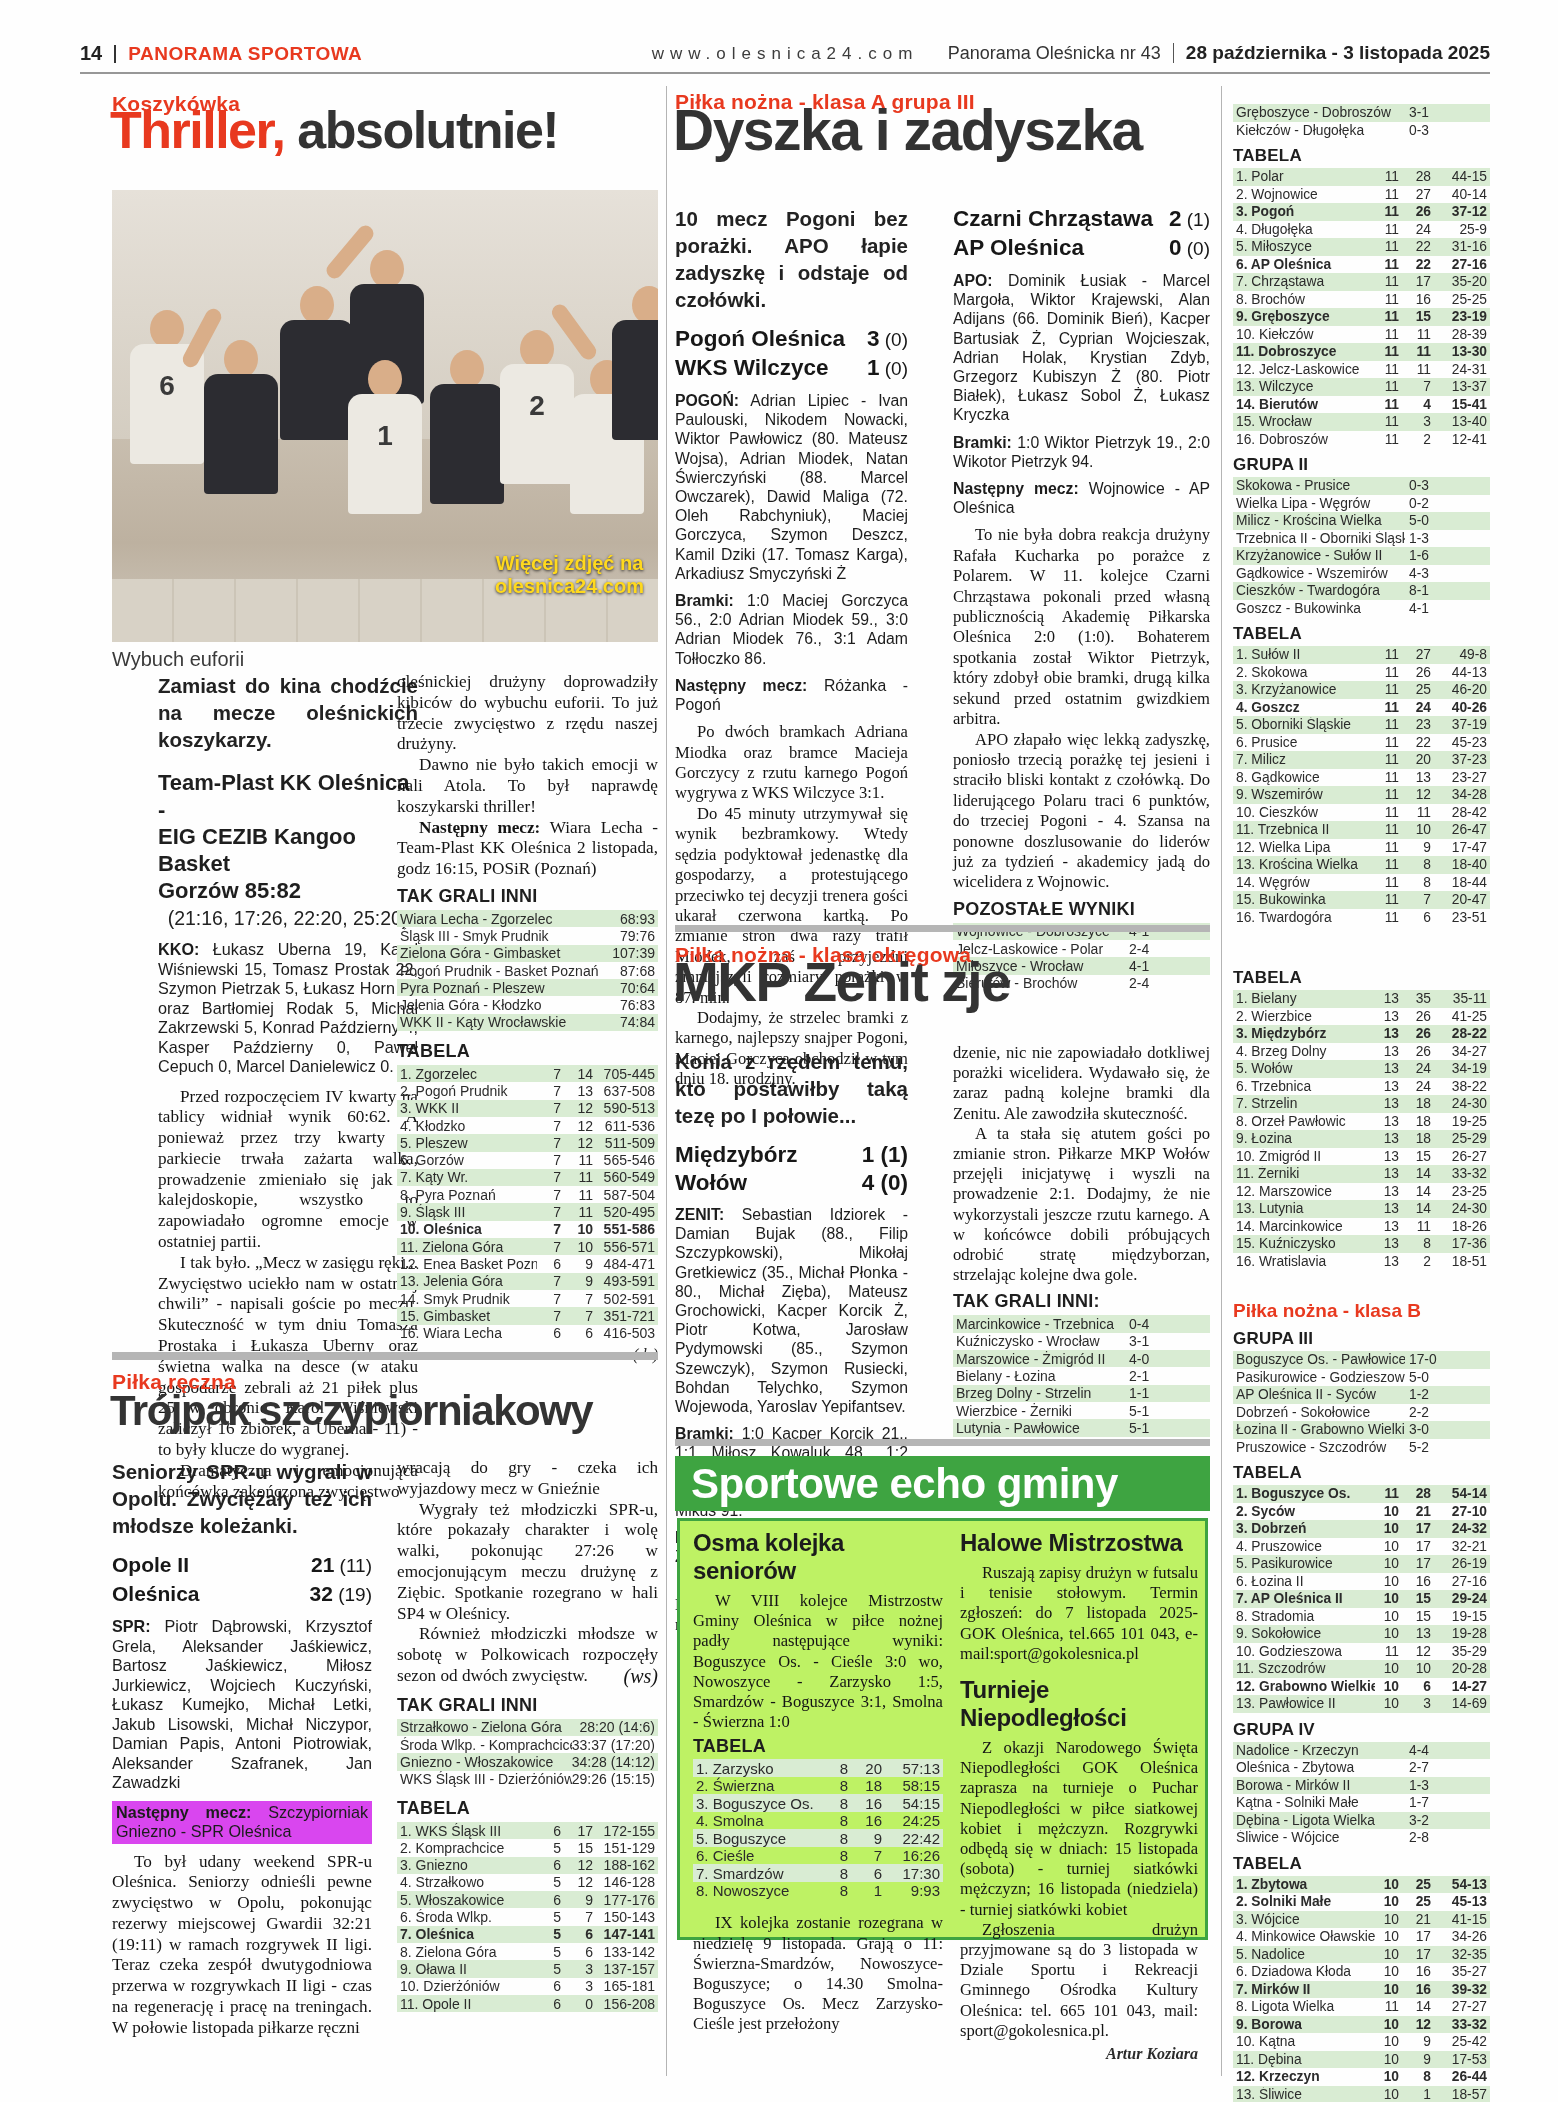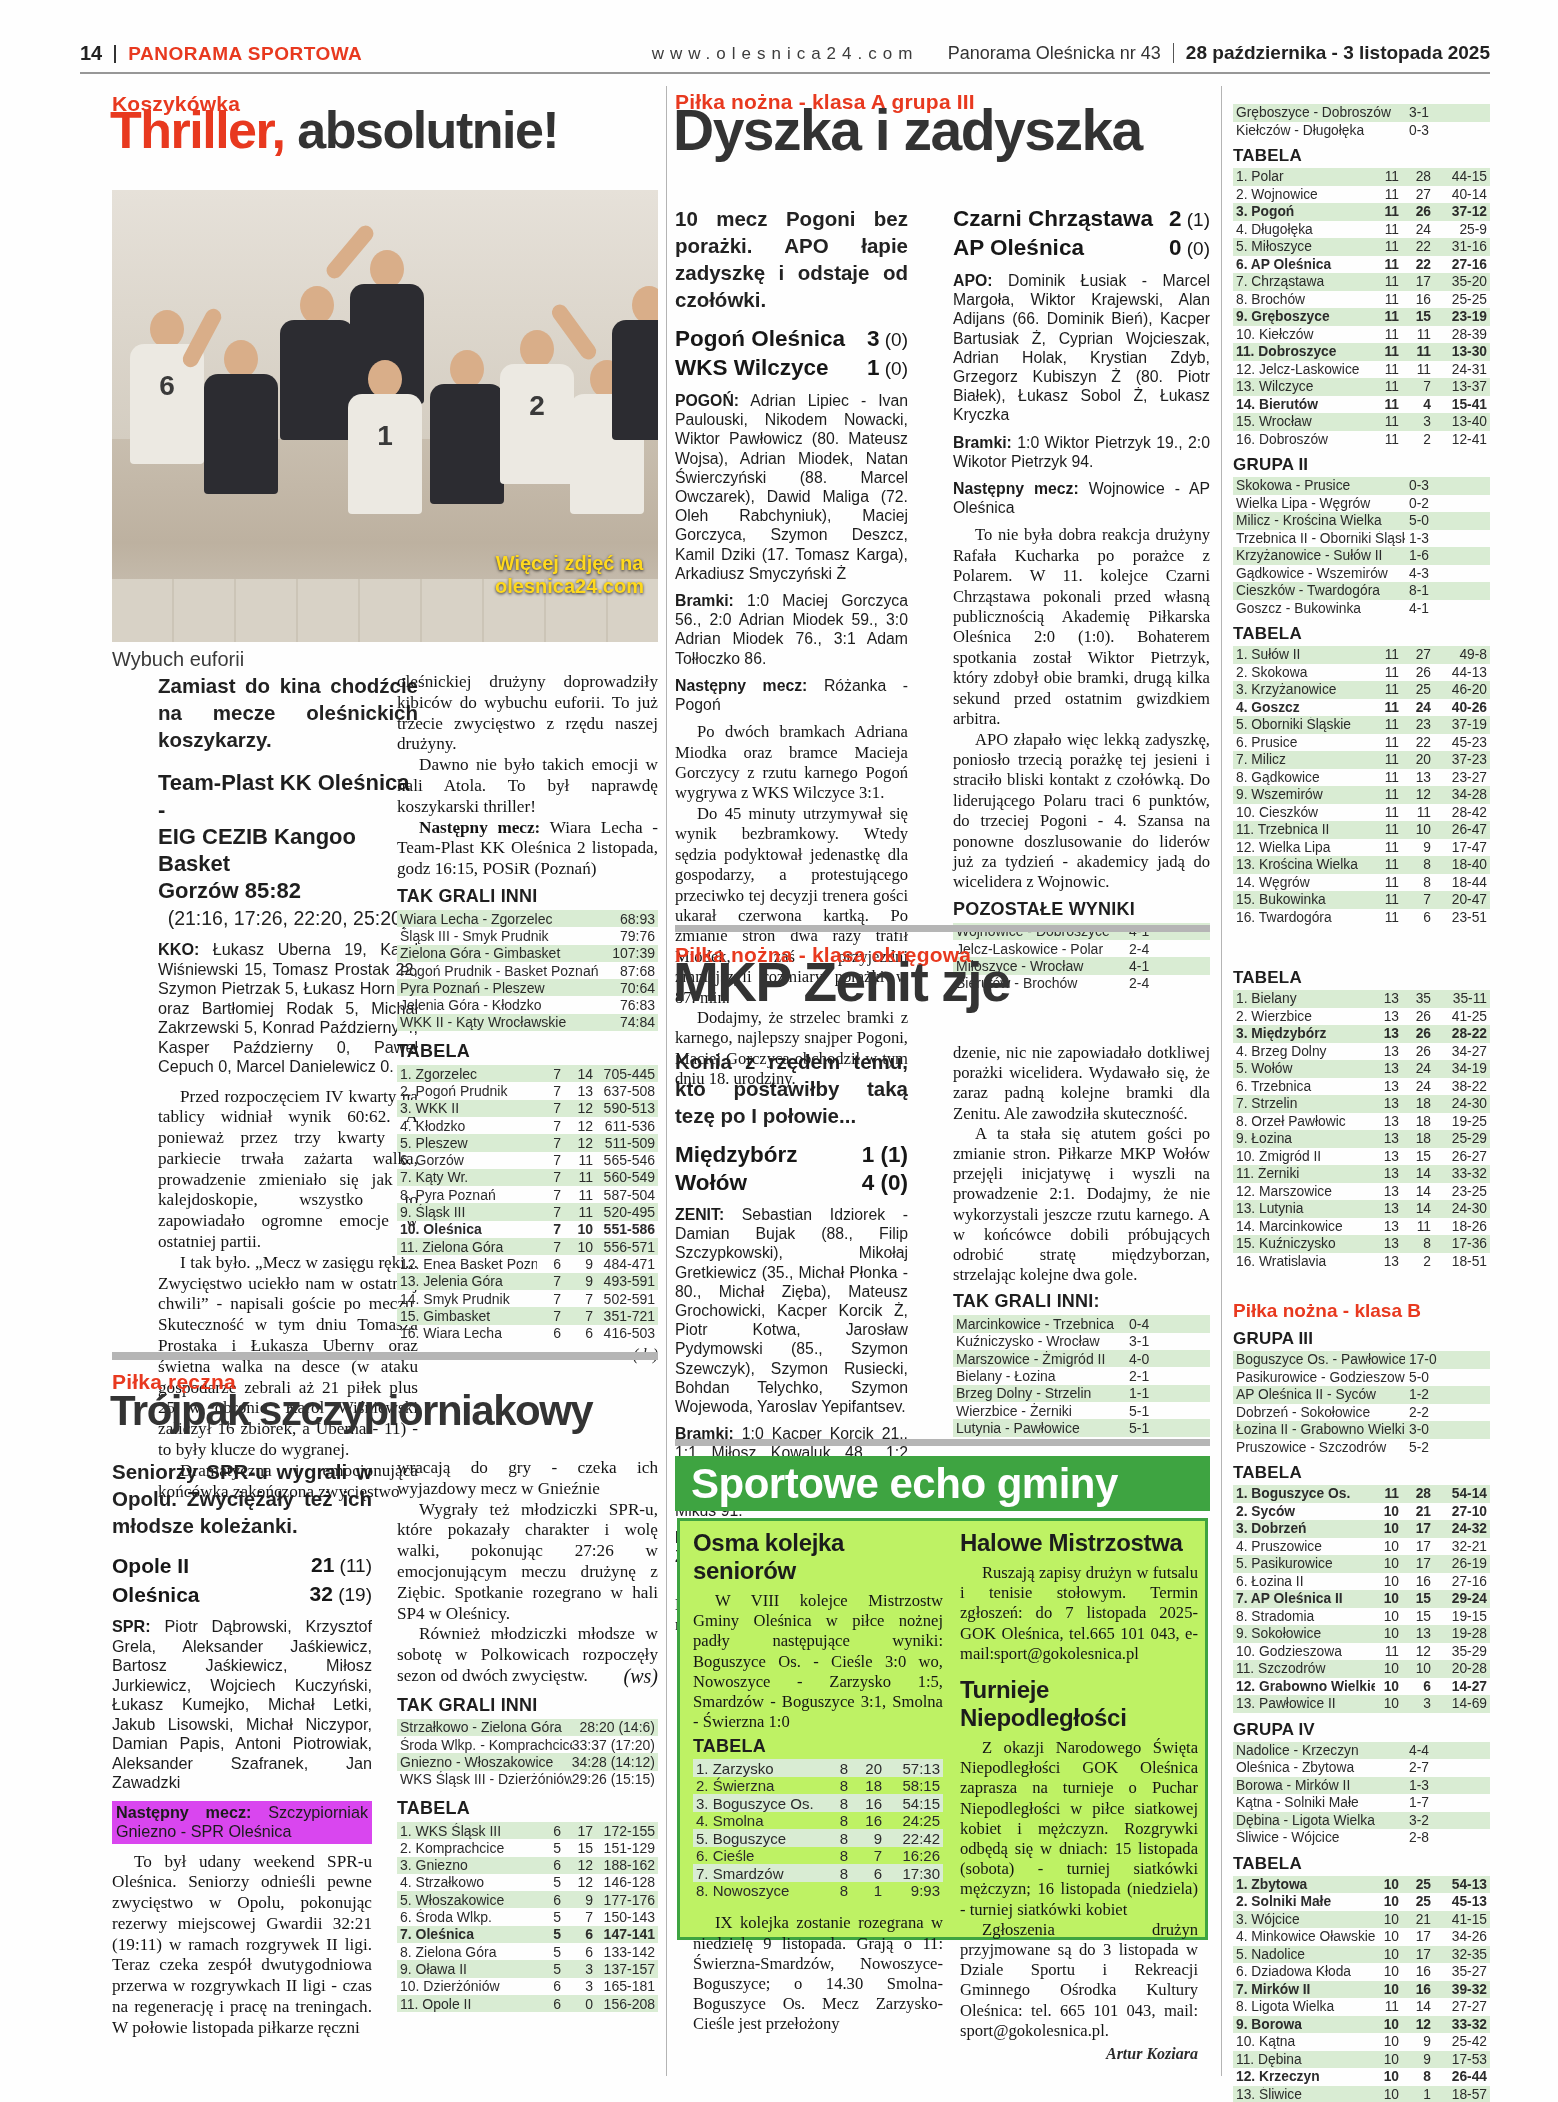--- a/index.html
+++ b/index.html
@@ -65,21 +65,21 @@
   .caption{position:absolute;left:112px;top:648px;font-size:20px;color:#3a3a3a;}
   .colA{position:absolute;left:112px;top:672px;width:260px;margin-left:46px;}
   .colB{position:absolute;left:397px;top:672px;width:261px;}
   .mt16{margin-top:16px;} .mt10{margin-top:10px;} .mt8{margin-top:8px;} .mt6{margin-top:6px;}
   
   .hdiv-left{left:112px;top:1352px;width:546px;height:8px;}
   .hb-kick{left:112px;top:1370px;}
   .hb-hl{left:110px;top:1390px;font-size:42px;}
   .hb-colA{position:absolute;left:112px;top:1458px;width:260px;}
   .hb-colB{position:absolute;left:397px;top:1458px;width:261px;}
-  .hb-colA .match .mrow{font-size:21px;align-items:center;}
+  .hb-colA .match .mrow{font-size:21px;}
   
   .ka-kick{left:675px;top:90px;}
   .ka-hl{left:673px;top:102px;font-size:57px;}
   .m1{position:absolute;left:675px;top:205px;width:233px;}
   .m2{position:absolute;left:953px;top:205px;width:257px;}
   .m1 .np,.m2 .np{font-size:15.8px;line-height:19.2px;}
   .m1 .par,.m1 .ser-p,.m2 .par,.m2 .ser-p{font-size:16.6px;line-height:20.4px;}
   .hdiv-m1{left:675px;top:925px;width:535px;height:7px;}
   
   .ok-kick{left:675px;top:943px;}

